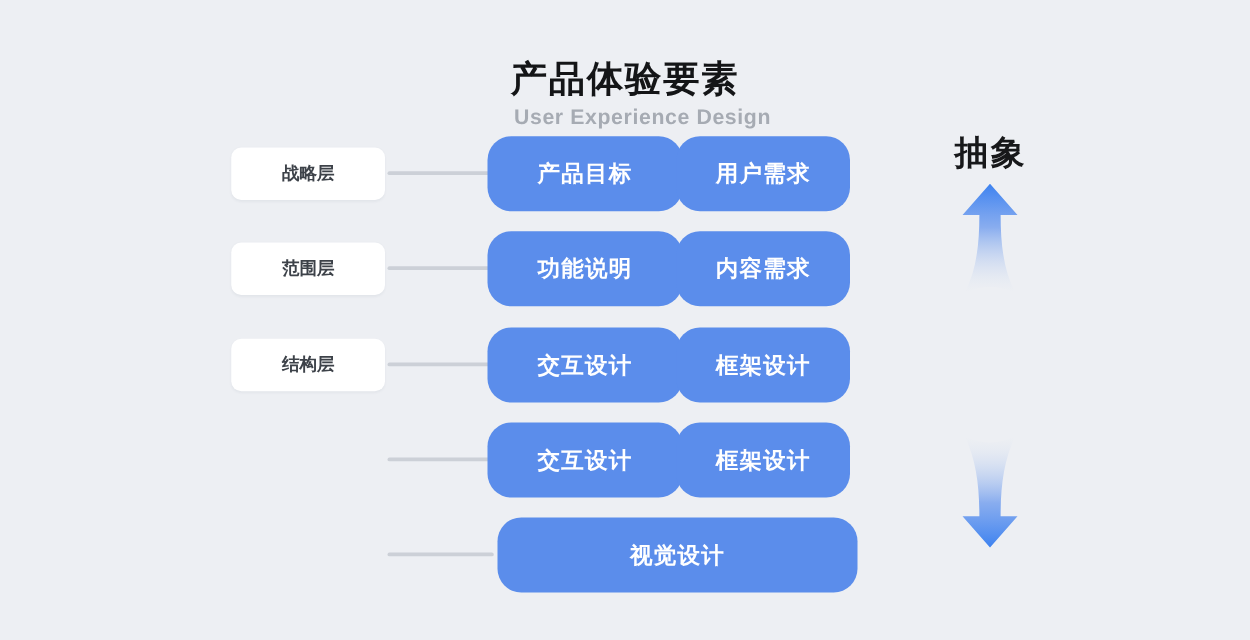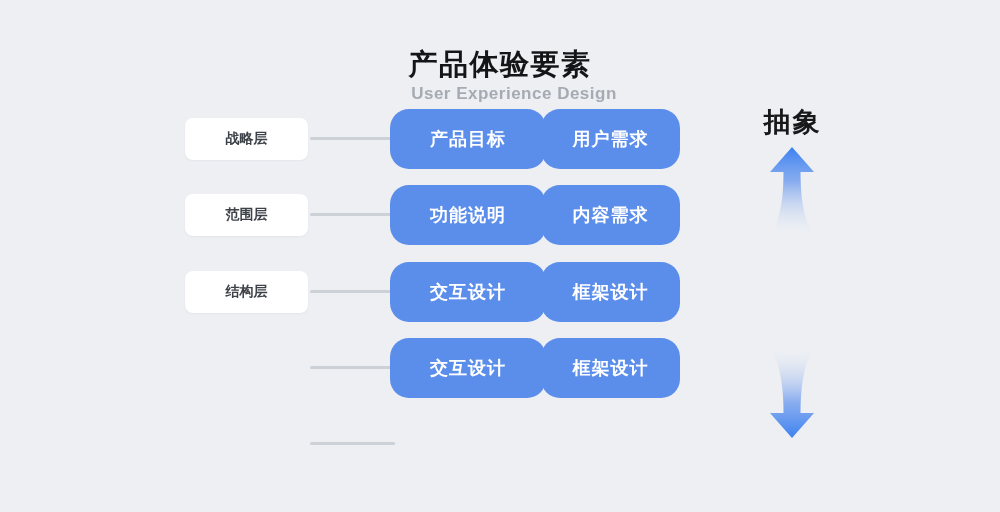--- a/index.html
+++ b/index.html
@@ -154,20 +154,21 @@
   </div>
 
   <div class="row row-4">
     <div class="connector"></div>
     <div class="cell cell-a">交互设计</div>
     <div class="cell cell-b">框架设计</div>
   </div>
 
   <div class="row row-5">
     <div class="connector"></div>
+    <div class="cell cell-wide">视觉设计</div>
   </div>
 
   <div class="axis-label axis-top">抽象</div>
 
   <svg class="arrow arrow-up" width="46" height="90" viewBox="0 0 46 90" aria-hidden="true">
     <defs>
       <linearGradient id="grad-up" x1="0" y1="0" x2="0" y2="1">
         <stop offset="0" stop-color="#3d82f0"></stop>
         <stop offset="0.4" stop-color="#6f9cee" stop-opacity="0.8"></stop>
         <stop offset="1" stop-color="#dbe3f0" stop-opacity="0"></stop>

